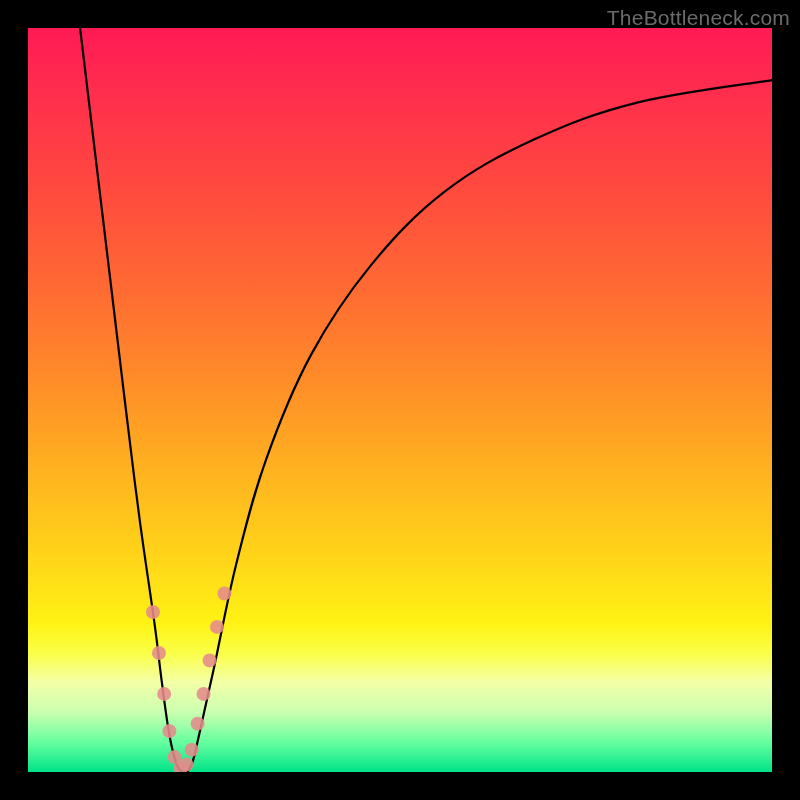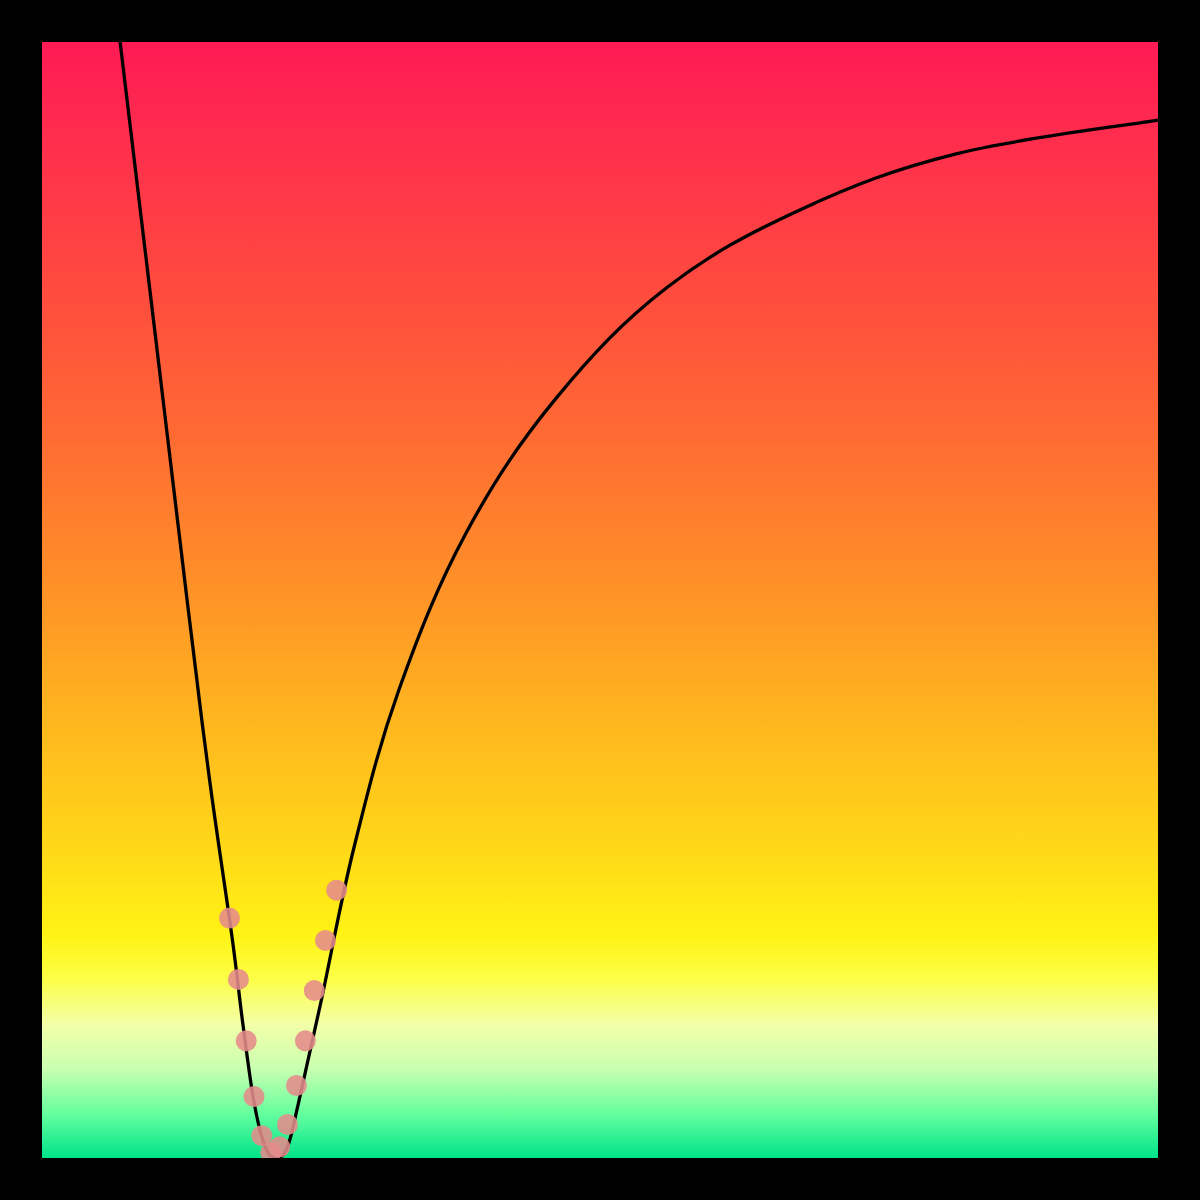--- a/index.html
+++ b/index.html
@@ -79,14 +79,15 @@
           <circle cx="169.63" cy="695.64" r="7" fill="#e58b8b" fill-opacity="0.88"></circle>
           <circle cx="175.58" cy="665.88" r="7" fill="#e58b8b" fill-opacity="0.88"></circle>
           <circle cx="181.54" cy="632.40" r="7" fill="#e58b8b" fill-opacity="0.88"></circle>
           <circle cx="188.98" cy="598.92" r="7" fill="#e58b8b" fill-opacity="0.88"></circle>
           <circle cx="196.42" cy="565.44" r="7" fill="#e58b8b" fill-opacity="0.88"></circle>
         </g>
     </svg>
 
   </div>
 
+  <div class="watermark">TheBottleneck.com</div>
 
 </div>
 
 </body></html>

